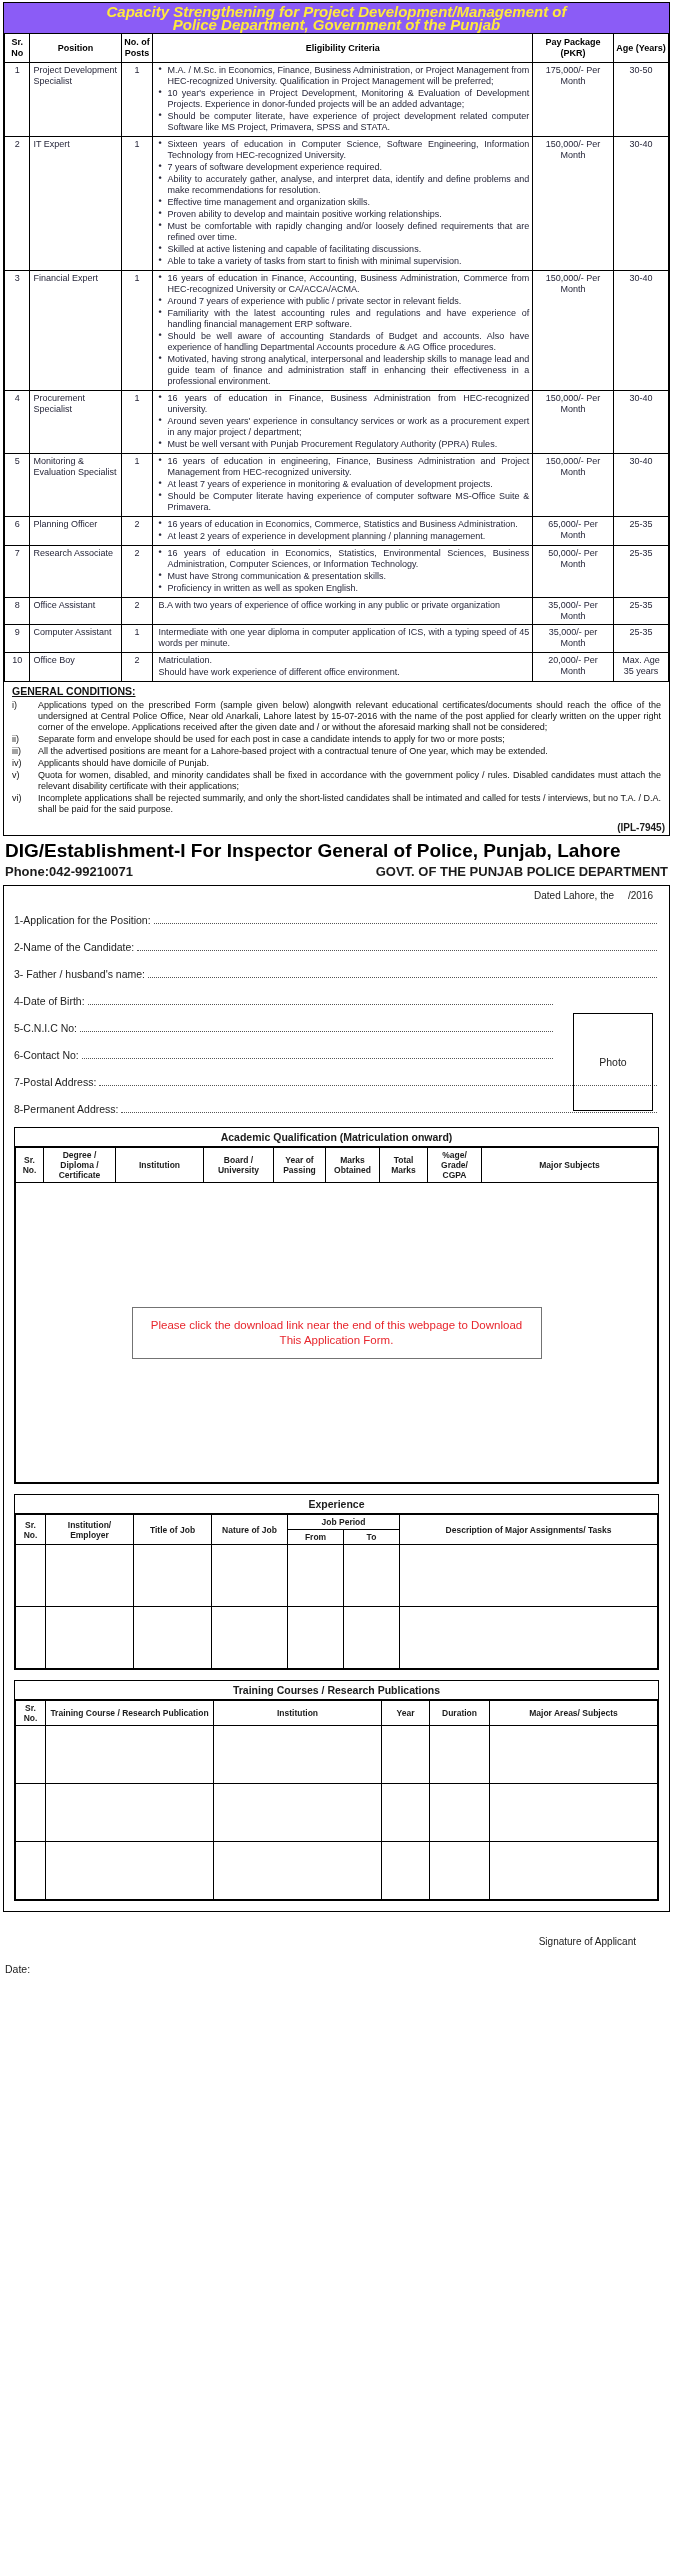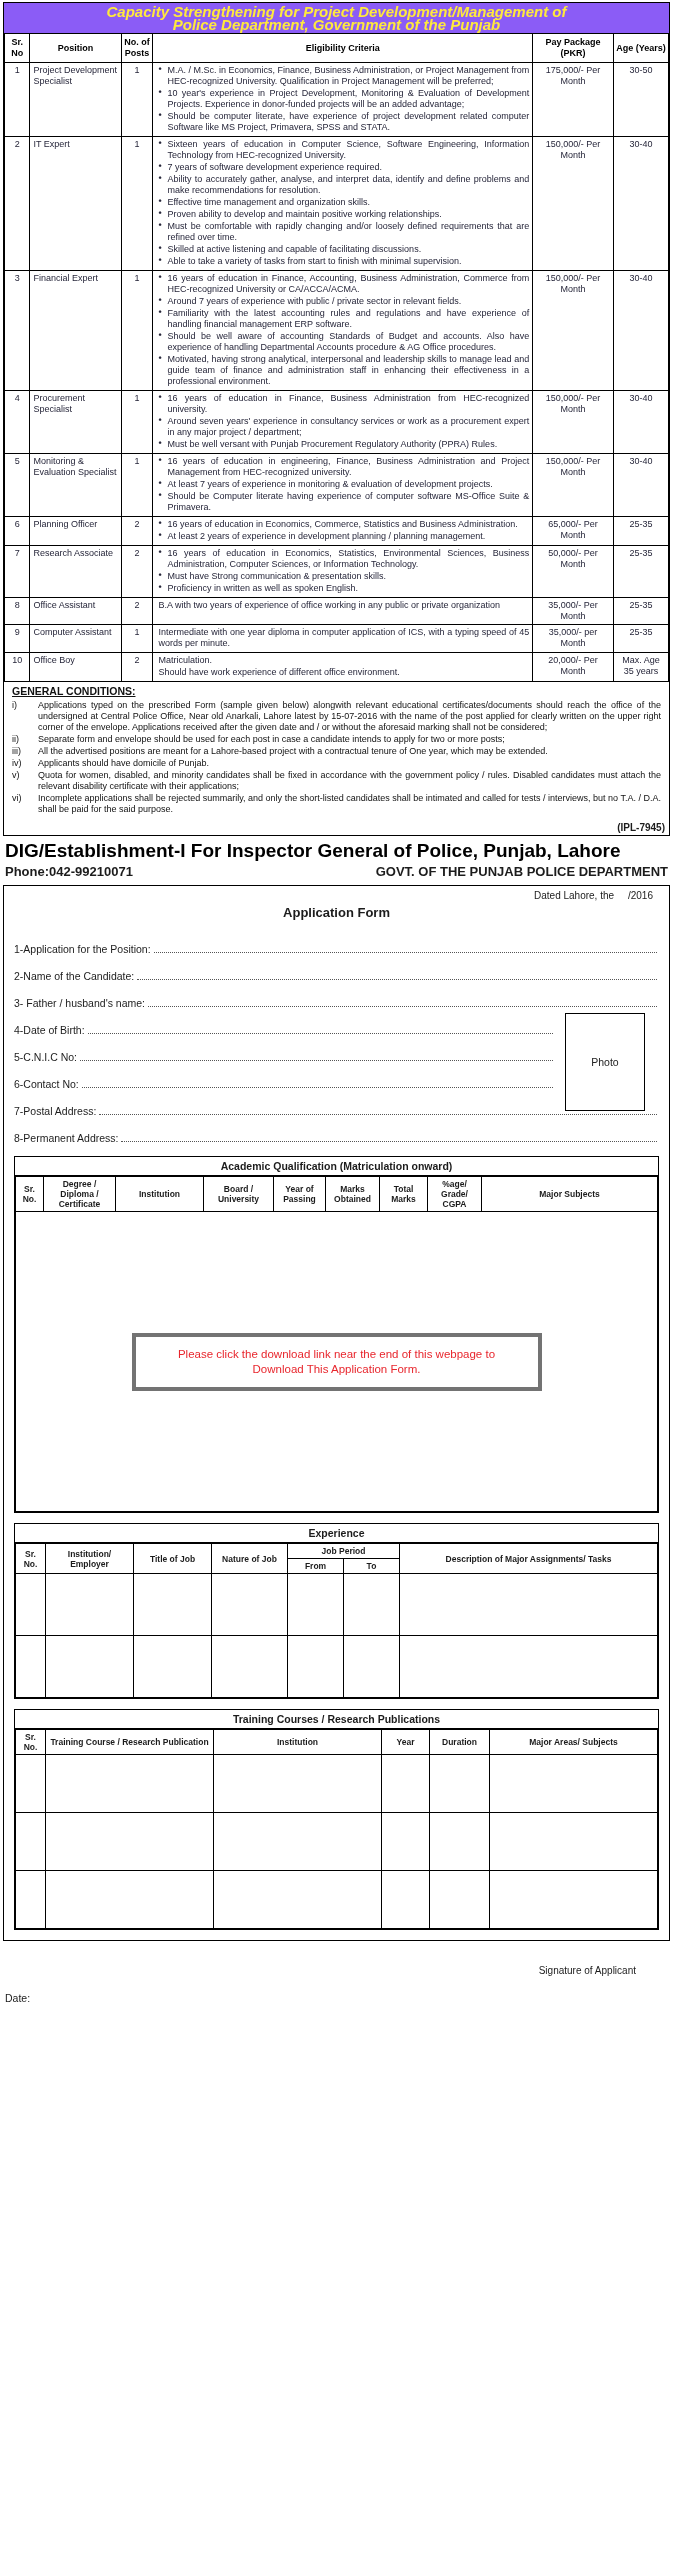--- a/index.html
+++ b/index.html
@@ -26,28 +26,28 @@
   .ipl{text-align:right;font-weight:bold;font-size:10px;padding:0 4px 2px}
   .dig{font-size:19px;font-weight:bold;padding:4px 2px 0;color:#000}
   .phone-row{display:flex;justify-content:space-between;font-size:13px;font-weight:bold;padding:2px 2px 4px}
   .form-box{border:1.5px solid #000;margin-top:2px;padding:4px 10px 10px;position:relative}
   .dated{text-align:right;font-size:10px;padding-right:6px}
   .form-title{text-align:center;font-weight:bold;font-size:13px;margin:4px 0 10px}
   .field{display:flex;align-items:flex-end;height:27px;font-size:10.5px}
   .field.short{margin-right:104px}
   .flabel{flex:none;padding-bottom:2px}
   .dots{flex:1;border-bottom:1.5px dotted #555;margin:0 2px 4px 3px;height:1px}
-  .photo-box{position:absolute;top:127px;right:24px;width:80px;height:98px;border:1px solid #000;display:flex;align-items:center;justify-content:center;font-size:10.5px;color:#222}
+  .photo-box{position:absolute;top:127px;right:16px;width:80px;height:98px;border:1px solid #000;display:flex;align-items:center;justify-content:center;font-size:10.5px;color:#222}
   .section{border:1px solid #000;margin-top:10px}
   .section-title{text-align:center;font-weight:bold;font-size:10.5px;padding:3px 2px;border-bottom:1px solid #000}
   table.grid{width:100%;border-collapse:collapse;font-size:8.5px;line-height:10px}
   table.grid th,table.grid td{border:1px solid #000;padding:2px;text-align:center;vertical-align:middle}
   table.grid th{font-weight:bold}
   td.academic-empty{height:300px;vertical-align:middle}
-  .notice{width:410px;margin:0 auto;border:4px solid #737373;color:#e8262d;font-size:11.5px;line-height:15px;text-align:center;padding:10px 16px}
+  .notice{width:410px;margin:0 auto;border:1px solid #737373;color:#e8262d;font-size:11.5px;line-height:15px;text-align:center;padding:10px 16px}
   td.exp-empty{height:62px}
   td.train-empty{height:58px}
   .sig-row{display:flex;justify-content:flex-end;font-size:10px;margin-top:24px;padding-right:34px}
   .date-row{font-size:10.5px;margin-top:16px;padding-left:2px}
 </style>
 </head>
 <body>
 
 <div class="page">
 
@@ -257,21 +257,20 @@
   </div>
 
   <div class="dig">DIG/Establishment-I For Inspector General of Police, Punjab, Lahore</div>
   <div class="phone-row">
     <span>Phone:042-99210071</span>
     <span>GOVT. OF THE PUNJAB POLICE DEPARTMENT</span>
   </div>
 
   <div class="form-box">
     <div class="dated">Dated  Lahore, the &nbsp;&nbsp;&nbsp;&nbsp;/2016</div>
-    <div class="form-title">Application Form</div>
 
     <div>
         <div class="field">
           <span class="flabel">1-Application for the Position:</span>
           <span class="dots"></span>
         </div>
         <div class="field">
           <span class="flabel">2-Name of the Candidate:</span>
           <span class="dots"></span>
         </div>

